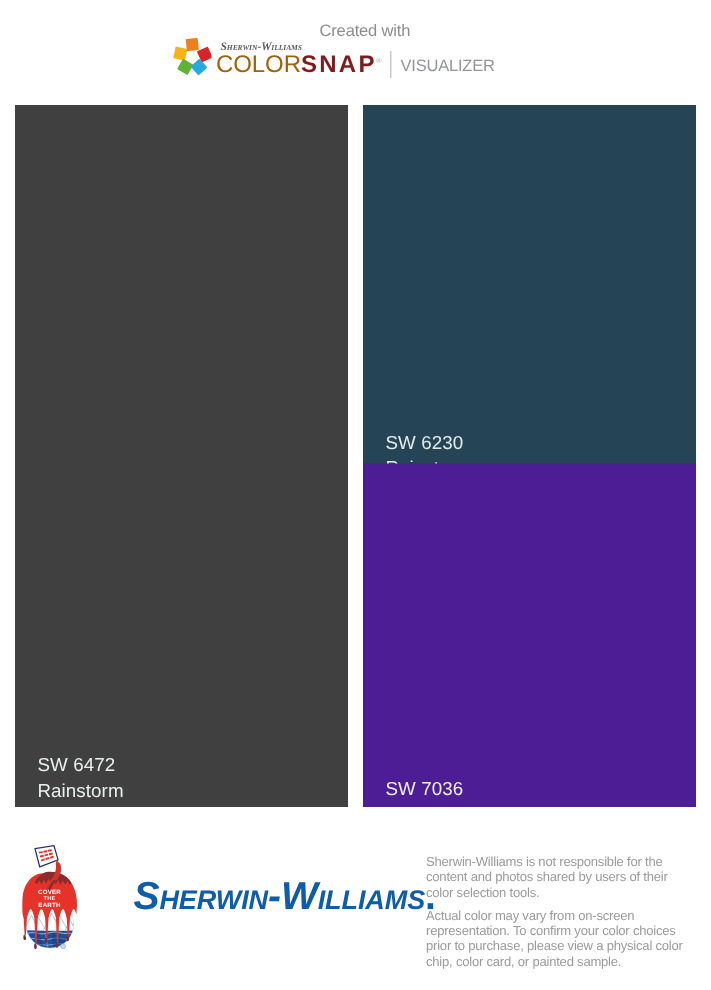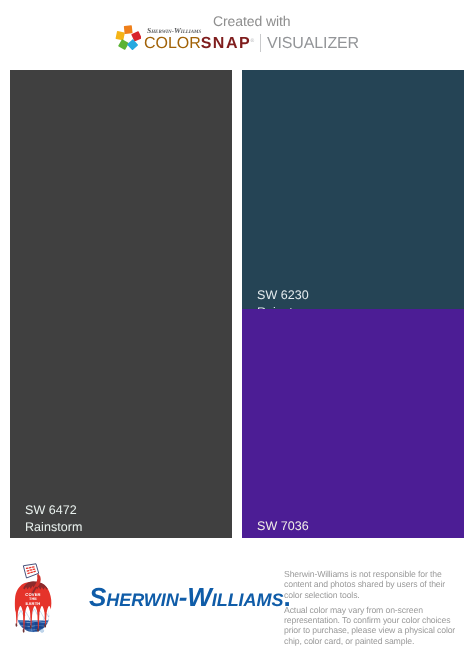--- a/index.html
+++ b/index.html
@@ -2,33 +2,33 @@
 <html><head>
 <meta charset="utf-8">
 <style>
   html,body{margin:0;padding:0;background:#ffffff;}
   body{width:474px;height:660px;font-family:"Liberation Sans",sans-serif;overflow:hidden;-webkit-font-smoothing:antialiased;text-rendering:geometricPrecision;}
   .page{position:relative;width:474px;height:660px;background:#ffffff;}
   .sw-label,.cs-main,.visualizer,.created-with,.sw-small,.wordmark,.disclaimer{will-change:transform;}
 
   
   .created-with{position:absolute;left:213px;top:16px;
-    font-size:14px;line-height:11px;color:#8e8e8e;letter-spacing:-.1px;white-space:nowrap;}
+    font-size:11px;line-height:11px;color:#8e8e8e;letter-spacing:-.1px;white-space:nowrap;}
   .pinwheel{position:absolute;left:115px;top:25.4px;width:25.6px;height:25.6px;}
   .sw-small{position:absolute;left:146.8px;top:27.4px;font-family:"Liberation Serif",serif;
     font-style:italic;font-weight:700;font-variant:small-caps;font-size:7.6px;line-height:7.6px;
     letter-spacing:-.05px;color:#5b5c5e;white-space:nowrap;
     transform:scaleX(1.01);transform-origin:left top;}
   .cs-main{position:absolute;left:143.6px;top:33.2px;font-size:16px;line-height:16px;
     letter-spacing:-.05px;white-space:nowrap;}
   .cs-color{color:#a2a4a7;font-weight:400;}
   .cs-snap{color:#414042;font-weight:700;letter-spacing:1.5px;}
   .cs-tm{font-size:5px;color:#b0b2b5;vertical-align:super;letter-spacing:0;margin-left:-.5px;}
   .divider{position:absolute;left:260px;top:34px;width:1px;height:18px;background:#c9cacc;}
-  .visualizer{position:absolute;left:267.4px;top:36.2px;font-size:16px;line-height:16px;
+  .visualizer{position:absolute;left:267.4px;top:36.2px;font-size:11px;line-height:16px;
     color:#939598;font-weight:400;letter-spacing:-.14px;white-space:nowrap;}
 
   
   .palette{position:absolute;left:10px;top:70px;width:454px;height:468px;}
   .sw-block{position:absolute;overflow:hidden;}
   .sw-label{position:absolute;left:14.7px;bottom:3.3px;font-size:12.5px;line-height:16.5px;
     letter-spacing:.05px;}
   .sw-label div{white-space:nowrap;}
 
   

